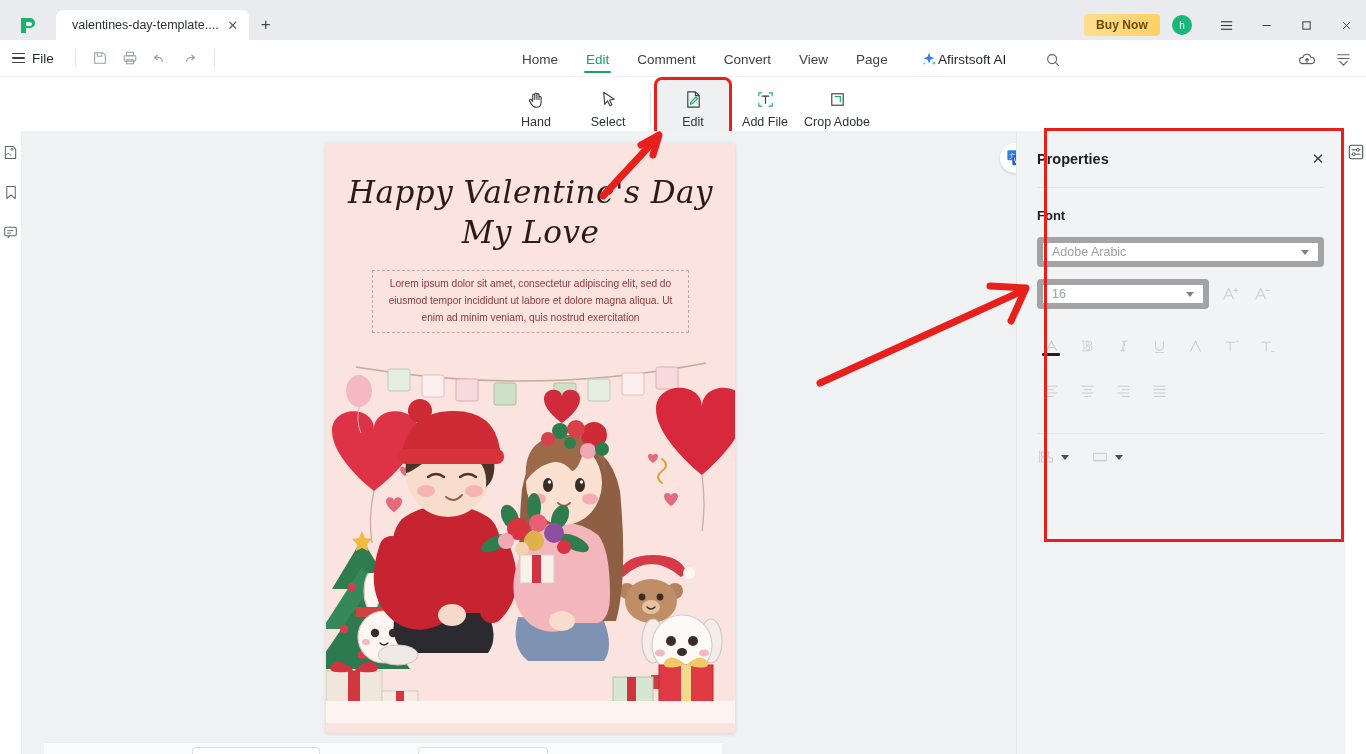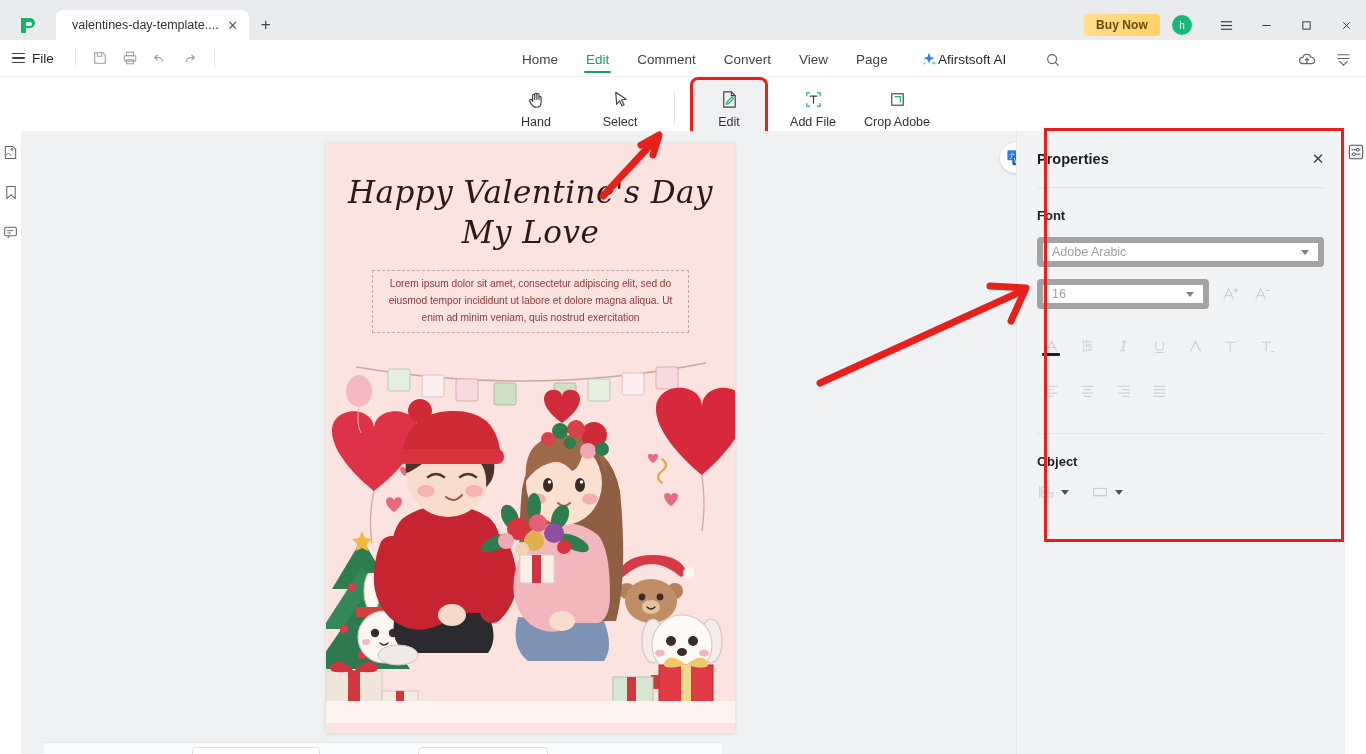--- a/index.html
+++ b/index.html
@@ -66,21 +66,21 @@
   .ai-group { position: absolute; left: 920px; top: 0; height: 39px;
               display: flex; align-items: center; gap: 0; }
   .ai-label { font-size: 13.5px; color: #1f2328; }
   .mb-right { position: absolute; right: 8px; top: 0; height: 39px;
               display: flex; align-items: center; gap: 6px; }
 
   
   .ribbon { height: 62px; background: #ffffff; position: relative;
             border-bottom: 1px solid #ebebeb; }
   .tools { position: absolute; left: 500px; top: 0; height: 62px;
-           display: flex; align-items: center; gap: 12px; }
+           display: flex; align-items: center; gap: 0; }
   .tool { width: 72px; height: 56px; display: flex; flex-direction: column;
           align-items: center; justify-content: center; gap: 3px; cursor: pointer; }
   .tool-ico { height: 24px; display: flex; align-items: center; justify-content: center; }
   .tool-lbl { font-size: 12.5px; color: #2e3338; }
   .tool.sel { background: #eff0f2; border-radius: 5px; }
   .tool-hl { outline: 3px solid #e8201c; border-radius: 3px; }
   .ribbon-div { width: 1px; height: 34px; background: #e4e6e9; margin: 0 6px; align-self: center; }
 
   
   .workspace { position: absolute; top: 131px; left: 0; right: 0; bottom: 0; }
@@ -732,21 +732,20 @@
               <line x1="3" y1="9" x2="17" y2="9"></line>
           <line x1="3" y1="13" x2="17" y2="13"></line>
               <line x1="3" y1="17" x2="17" y2="17"></line>
             </g>
           </svg>
       </div>
     </div>
 
     <div class="hr" style="margin-top:28px;"></div>
 
-    <div class="sec-title">Object</div>
 
     <div class="obj-row">
       <div class="obj-item">
         <svg width="18" height="18" viewBox="0 0 20 20">
           <line x1="3" y1="3" x2="3" y2="17" stroke="#c9ccd1" stroke-width="1.2"></line>
           <rect x="5" y="4.5" width="8" height="4.5" fill="none" stroke="#c9ccd1" stroke-width="1.2"></rect>
           <rect x="5" y="11" width="12" height="4.5" fill="none" stroke="#c9ccd1" stroke-width="1.2"></rect>
         </svg>
         <span class="obj-caret"></span>
       </div>

